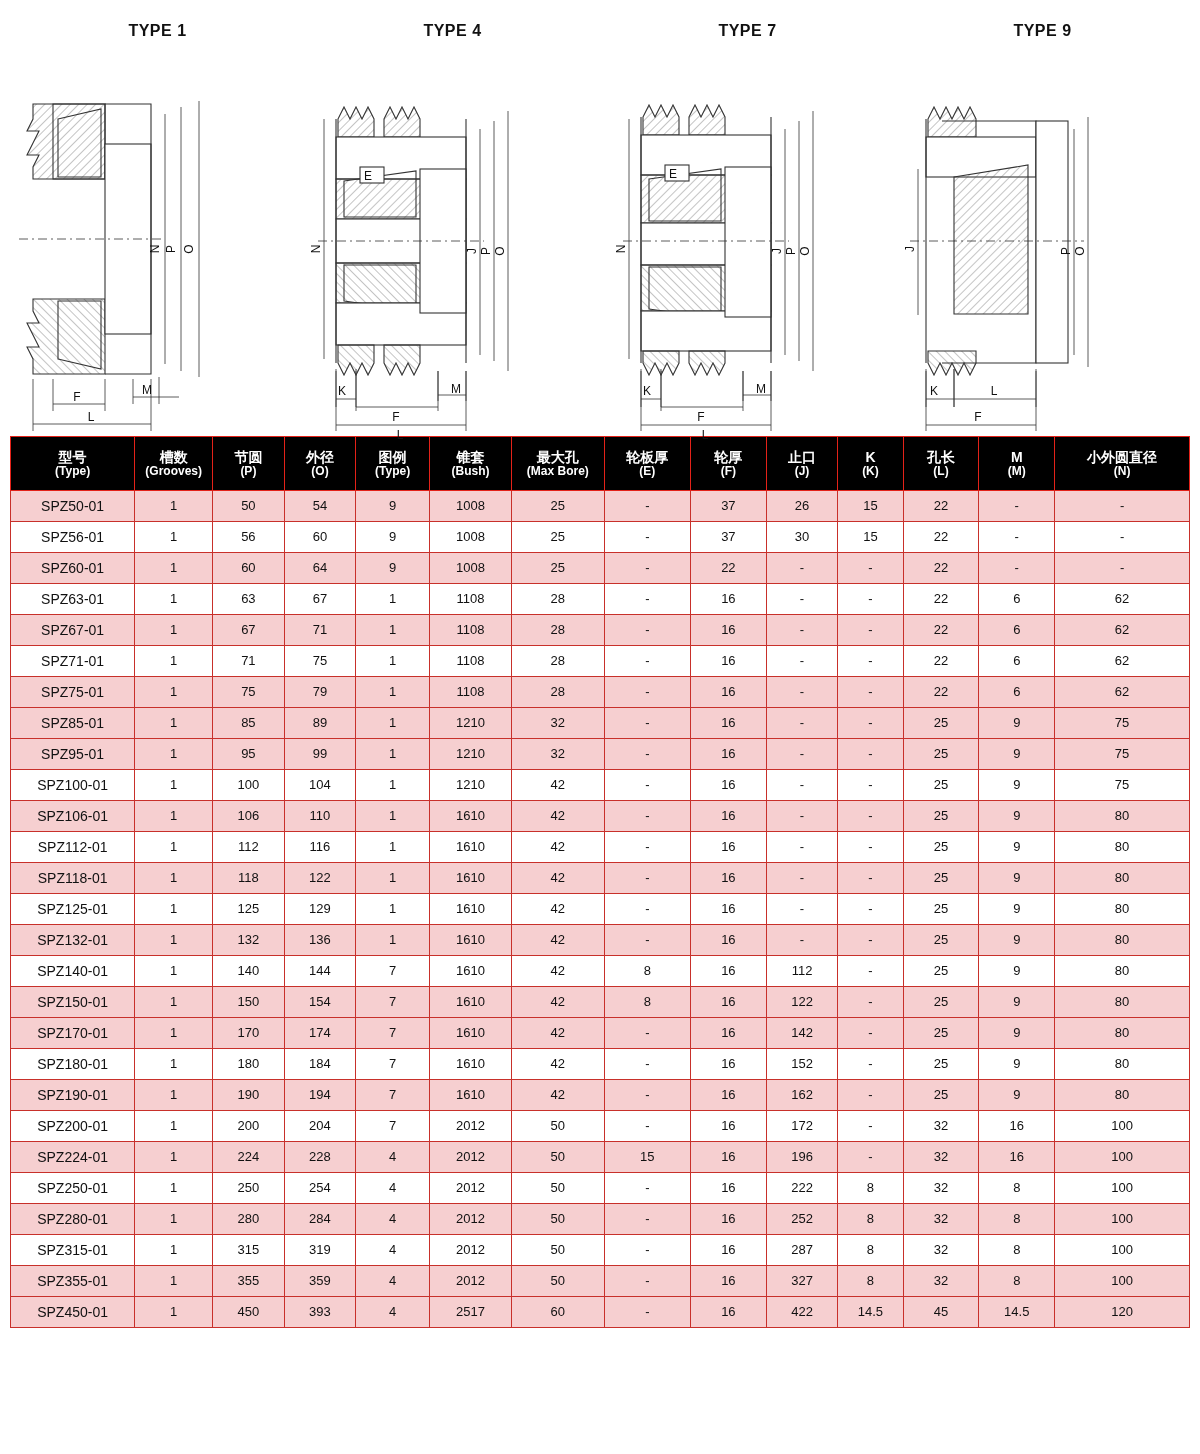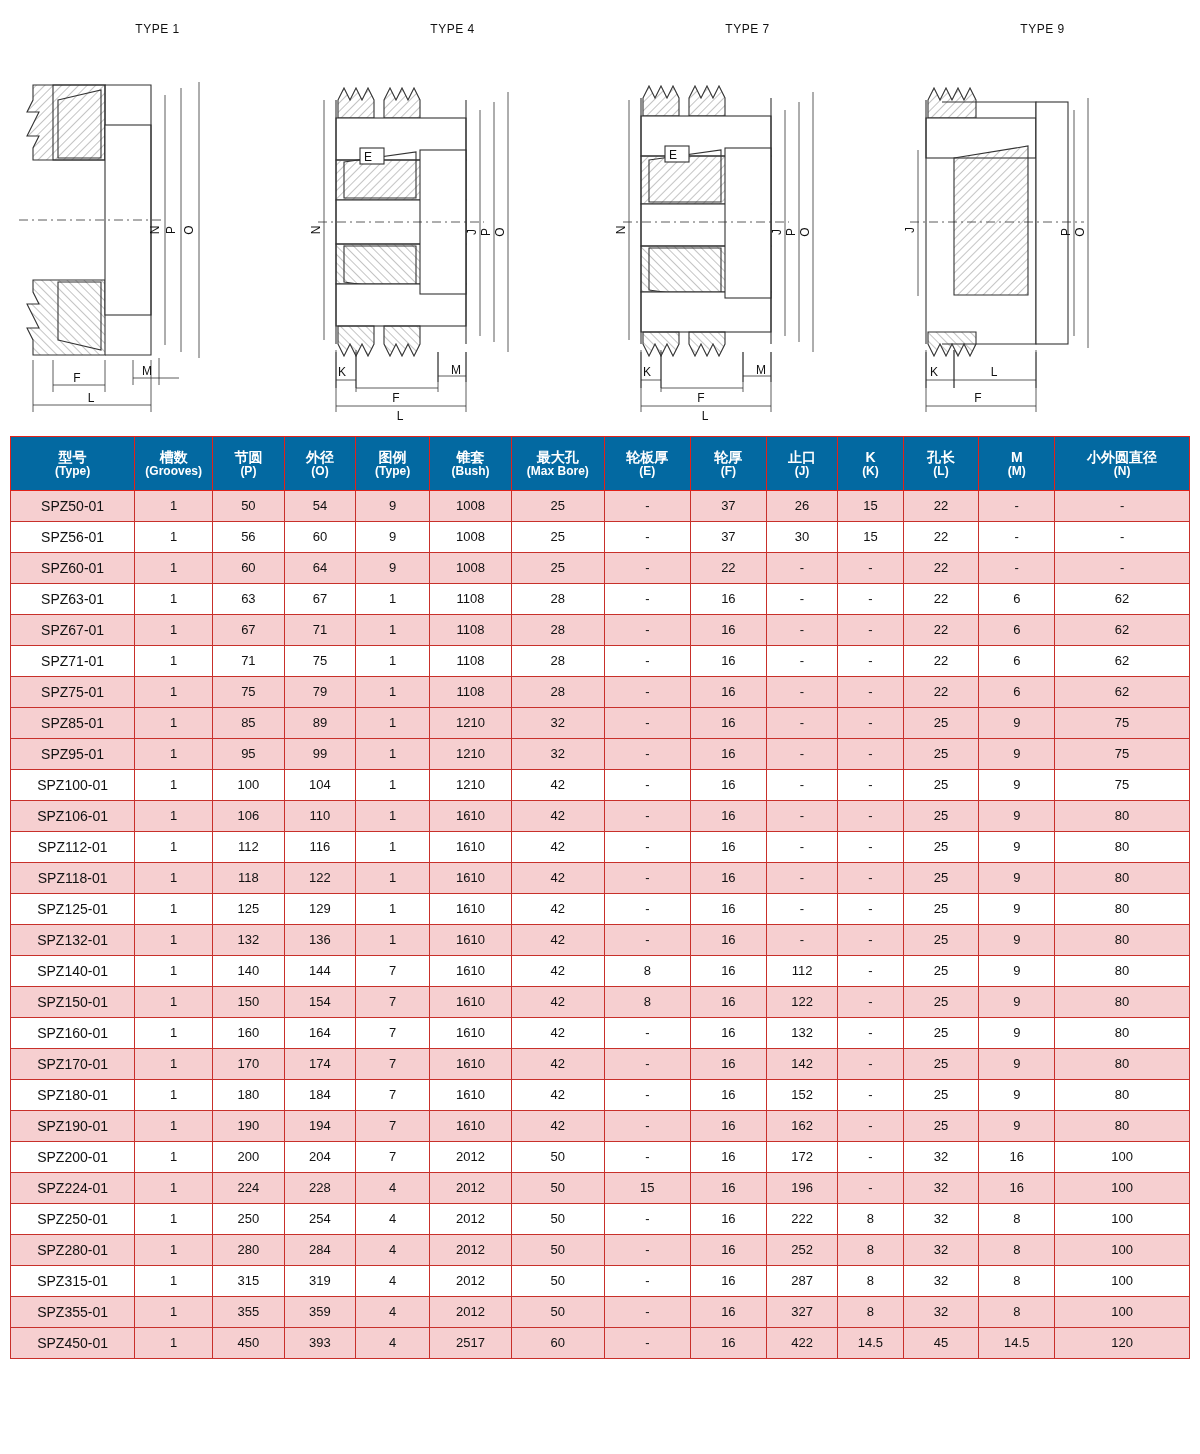--- a/index.html
+++ b/index.html
@@ -15,46 +15,46 @@
   
   .diagrams {
     display: flex;
     width: 1200px;
     height: 430px;
     padding: 8px 10px 0 10px;
   }
   .dcell { flex: 1 1 25%; position: relative; }
   .dtitle {
     text-align: center;
-    font-size: 12px;
-    font-weight: normal;
+    font-size: 16px;
+    font-weight: bold;
     letter-spacing: 0.5px;
     margin-top: 14px;
-    margin-bottom: 4px;
+    margin-bottom: 19px;
   }
   .dsvg { display:block; margin: 0 auto; }
 
   
   .tablewrap { padding: 6px 10px 10px 10px; }
   table.spec {
     border-collapse: collapse;
     width: 1180px;
     table-layout: fixed;
     font-size: 13px;
   }
   table.spec th, table.spec td {
     border: 1px solid #c8302a;
     text-align: center;
     vertical-align: middle;
     padding: 0;
     height: 31px;
     line-height: 1.15;
   }
   table.spec thead th {
-    background: #0369a1;
+    background: #000000;
     color: #ffffff;
     font-weight: bold;
     height: 54px;
     font-size: 14px;
     border-color: #e32219;
   }
   thead .sub { display:block; font-size: 12px; font-weight: bold; }
   tbody tr.odd td { background: #f6cfd0; }
   tbody tr.even td { background: #ffffff; }
   tbody td.type { font-size: 14px; }
@@ -587,36 +587,20 @@
             <td>1610</td>
             <td>42</td>
             <td>8</td>
             <td>16</td>
             <td>122</td>
             <td>-</td>
             <td>25</td>
             <td>9</td>
             <td>80</td>
           </tr>
-          <tr class="even">
-            <td class="type">SPZ160-01</td>
-            <td>1</td>
-            <td>160</td>
-            <td>164</td>
-            <td>7</td>
-            <td>1610</td>
-            <td>42</td>
-            <td>-</td>
-            <td>16</td>
-            <td>132</td>
-            <td>-</td>
-            <td>25</td>
-            <td>9</td>
-            <td>80</td>
-          </tr>
           <tr class="odd">
             <td class="type">SPZ170-01</td>
             <td>1</td>
             <td>170</td>
             <td>174</td>
             <td>7</td>
             <td>1610</td>
             <td>42</td>
             <td>-</td>
             <td>16</td>

